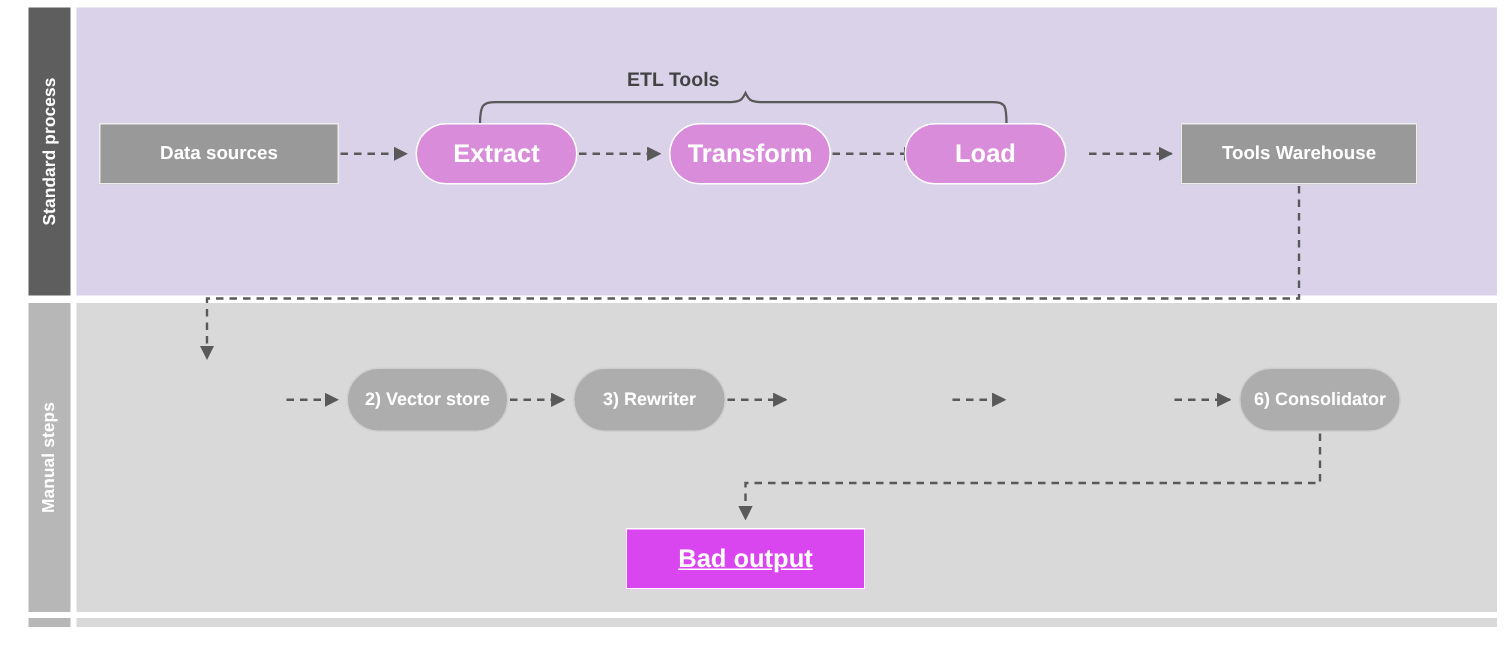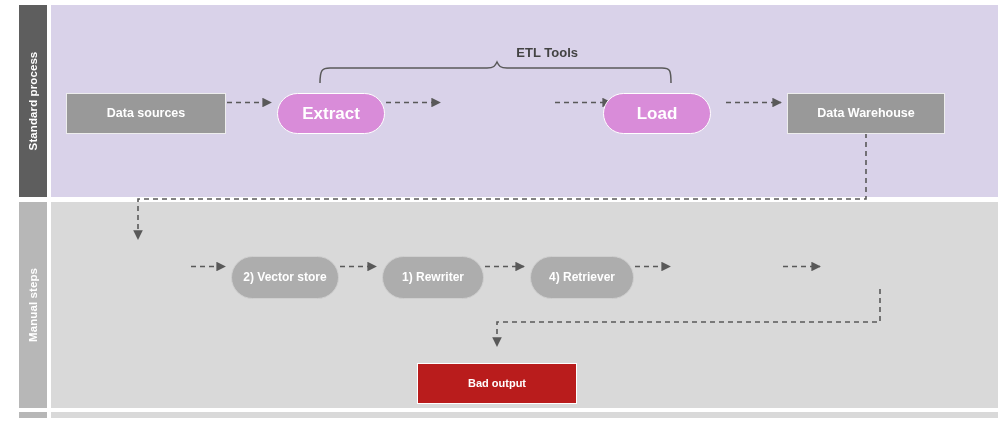--- a/index.html
+++ b/index.html
@@ -44,43 +44,43 @@
   .node {
     position: absolute;
     display: flex;
     align-items: center;
     justify-content: center;
     text-align: right;
     color: #ffffff;
     font-weight: bold;
     box-sizing: border-box;
     line-height: 1.15;
-    margin-top: 11px;
   }
   .node.rect {
     background: #999999;
     border: 1px solid #ededed;
     font-size: 12.5px;
   }
   .node.pill-pink {
     background: #d98cd9;
     border: 1.5px solid #ffffff;
     border-radius: 999px;
     font-size: 17px;
   }
   .node.pill-gray {
     background: #adadad;
     border: 1.5px solid #cfcfcf;
     border-radius: 999px;
     font-size: 12px;
   }
   .node.rect-yellow {
-    background: #b91c1c;
+    background: #d946ef;
     border: 1.5px solid #ffffff;
-    font-size: 11px;
+    font-size: 17px;
+    text-decoration: underline;
   }
 
   #n-data-sources    { left: 66px;  top: 82px;  width: 160px; height: 41px; }
   #n-extract         { left: 277px; top: 82px;  width: 108px; height: 41px; }
   #n-transform       { left: 446px; top: 82px;  width: 108px; height: 41px; }
   #n-load            { left: 603px; top: 82px;  width: 108px; height: 41px; }
   #n-data-warehouse  { left: 787px; top: 82px;  width: 158px; height: 41px; }
 
   #n-chunker      { left: 86px;  top: 245px; width: 104px; height: 43px; }
   #n-vector-store { left: 231px; top: 245px; width: 108px; height: 43px; }
@@ -90,21 +90,21 @@
   #n-consolidator { left: 826px; top: 245px; width: 108px; height: 43px; }
 
   #n-bad-output   { left: 417px; top: 352px; width: 160px; height: 41px; }
 
   
   #etl-label {
     position: absolute;
     left: 418px;
     top: 45px;
     width: 160px;
-    text-align: right;
+    text-align: left;
     color: #434343;
     font-weight: bold;
     font-size: 13px;
   }
 
   
   #wires {
     position: absolute;
     left: 0; top: 0;
     width: 1003px; height: 430px;
@@ -163,34 +163,37 @@
   </svg>
 
   <div id="etl-label">ETL Tools</div>
 
   <div class="node rect" id="n-data-sources">
     <span>Data sources</span>
   </div>
   <div class="node pill-pink" id="n-extract">
     <span>Extract</span>
   </div>
+  <div class="node pill-pink" id="n-transform">
+    <span>Transform</span>
+  </div>
   <div class="node pill-pink" id="n-load">
     <span>Load</span>
   </div>
   <div class="node rect" id="n-data-warehouse">
-    <span>Data Warehouse</span>
+    <span>Tools Warehouse</span>
   </div>
 
   <div class="node pill-gray" id="n-vector-store">
     <span>2) Vector store</span>
   </div>
   <div class="node pill-gray" id="n-rewriter">
-    <span>1) Rewriter</span>
+    <span>3) Rewriter</span>
   </div>
-  <div class="node pill-gray" id="n-retriever">
-    <span>4) Retriever</span>
+  <div class="node pill-gray" id="n-consolidator">
+    <span>6) Consolidator</span>
   </div>
 
   <div class="node rect-yellow" id="n-bad-output">
     <span>Bad output</span>
   </div>
 
 </div>
 
 </body></html>

